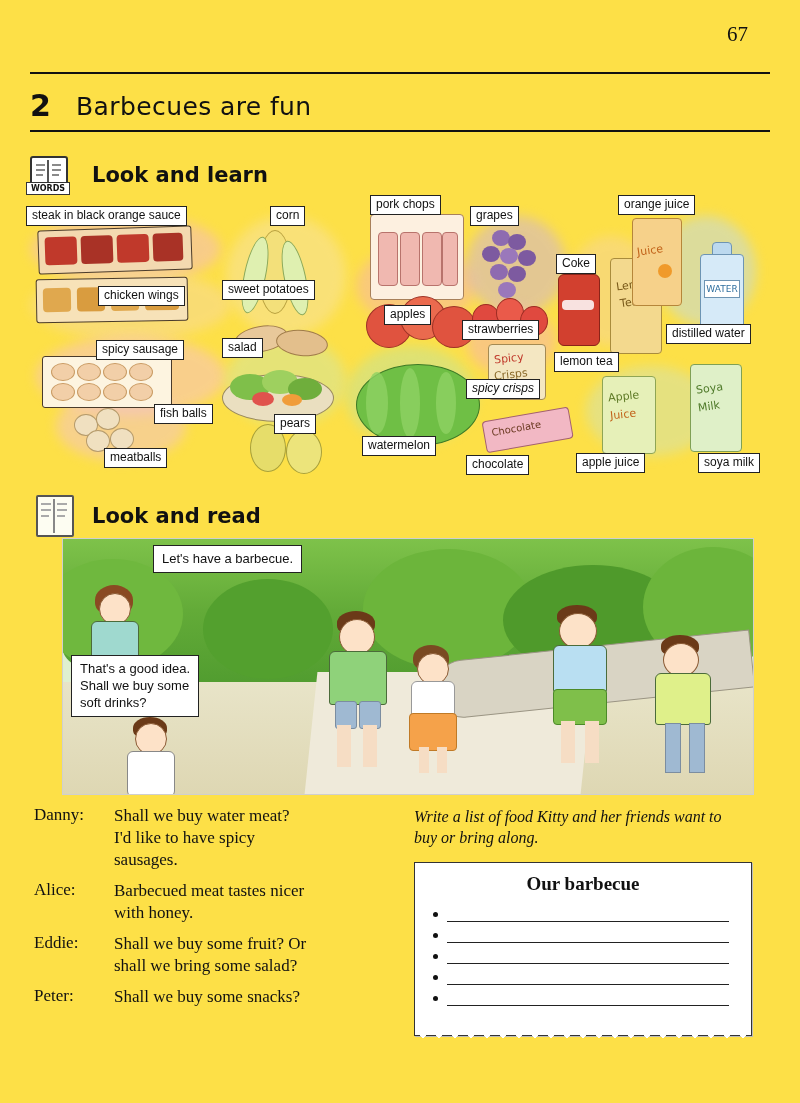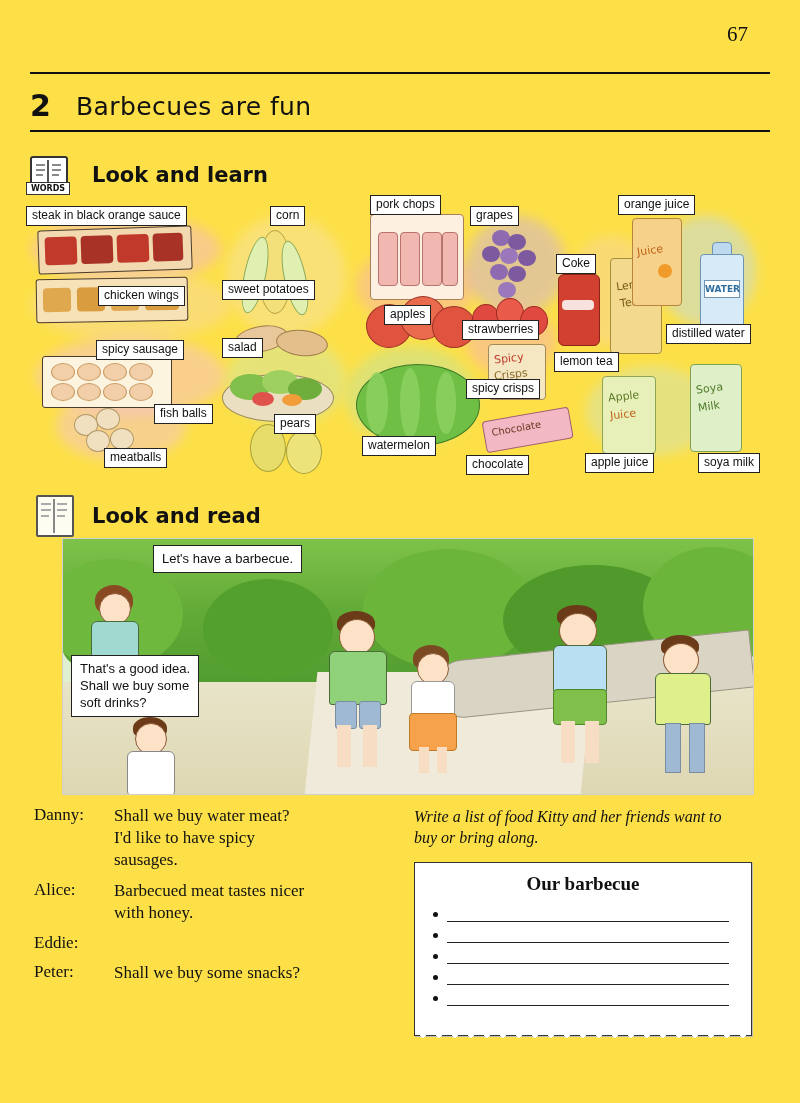--- a/index.html
+++ b/index.html
@@ -472,21 +472,21 @@
 
     <div class="art" style="left:606px;top:22px;width:48px;height:86px;">
       <div class="rrect" style="left:0;top:0;width:48px;height:86px;background:#f6d18a;border:1.3px solid #b6863a;"></div>
       <div style="position:absolute;left:5px;top:26px;font-size:11px;font-family:'DejaVu Sans',sans-serif;color:#c2631a;transform:rotate(-8deg);">Juice</div>
       <div class="oval" style="left:26px;top:46px;width:14px;height:14px;background:#f09a2a;"></div>
     </div>
 
     <div class="art" style="left:674px;top:46px;width:42px;height:100px;">
       <div class="rrect" style="left:12px;top:0;width:18px;height:14px;background:#bcd9ef;border:1.2px solid #6d94b3;"></div>
       <div class="rrect" style="left:0;top:12px;width:42px;height:88px;background:#d6eaf8;border:1.3px solid #6d94b3;"></div>
-      <div style="position:absolute;left:4px;top:38px;width:34px;height:16px;background:#fff;border:1px solid #6d94b3;font-size:9px;text-align:center;line-height:16px;font-family:'DejaVu Sans',sans-serif;color:#2f6f9f;font-weight:bold;">WATER</div>
+      <div style="position:absolute;left:4px;top:38px;width:34px;height:16px;background:#fff;border:1px solid #6d94b3;font-size:9px;text-align:center;line-height:16px;font-family:'DejaVu Sans',sans-serif;color:#2f6f9f;">WATER</div>
     </div>
 
     <div class="art" style="left:576px;top:180px;width:52px;height:76px;">
       <div class="rrect" style="left:0;top:0;width:52px;height:76px;background:#e6f0b8;border:1.3px solid #8fa554;"></div>
       <div style="position:absolute;left:6px;top:14px;font-size:11px;font-family:'DejaVu Sans',sans-serif;color:#5e7a26;transform:rotate(-6deg);">Apple</div>
       <div style="position:absolute;left:8px;top:32px;font-size:11px;font-family:'DejaVu Sans',sans-serif;color:#c2631a;transform:rotate(-6deg);">Juice</div>
     </div>
 
     <div class="art" style="left:664px;top:168px;width:50px;height:86px;">
       <div class="rrect" style="left:0;top:0;width:50px;height:86px;background:#dff0c8;border:1.3px solid #7fa055;"></div>
@@ -501,26 +501,26 @@
     <div class="label" style="left:592px;top:-1px;">orange juice</div>
     <div class="label" style="left:530px;top:58px;">Coke</div>
     <div class="label" style="left:72px;top:90px;">chicken wings</div>
     <div class="label" style="left:196px;top:84px;">sweet potatoes</div>
     <div class="label" style="left:358px;top:109px;">apples</div>
     <div class="label" style="left:436px;top:124px;">strawberries</div>
     <div class="label" style="left:640px;top:128px;">distilled water</div>
     <div class="label" style="left:70px;top:144px;">spicy sausage</div>
     <div class="label" style="left:196px;top:142px;">salad</div>
     <div class="label" style="left:528px;top:156px;">lemon tea</div>
-    <div class="label" style="left:440px;top:183px;">spicy crisps</div>
+    <div class="label" style="left:440px;top:183px;font-style:italic;">spicy crisps</div>
     <div class="label" style="left:128px;top:208px;">fish balls</div>
     <div class="label" style="left:248px;top:218px;">pears</div>
     <div class="label" style="left:336px;top:240px;">watermelon</div>
     <div class="label" style="left:440px;top:259px;">chocolate</div>
-    <div class="label" style="left:550px;top:257px;margin-left:9px;">apple juice</div>
+    <div class="label" style="left:550px;top:257px;">apple juice</div>
     <div class="label" style="left:672px;top:257px;">soya milk</div>
     <div class="label" style="left:78px;top:252px;">meatballs</div>
   </div>
 
   <div class="scene">
     <div class="sky"></div>
     <div class="tree-band"></div>
     <div class="bush" style="left:-20px;top:20px;width:140px;height:110px;background:#6fb83e;"></div>
     <div class="bush" style="left:140px;top:40px;width:130px;height:100px;background:#53a02e;"></div>
     <div class="bush" style="left:300px;top:10px;width:170px;height:120px;background:#6cb53b;"></div>
@@ -600,20 +600,24 @@
     <div class="d-row">
       <div class="d-name">Alice:</div>
       <div class="d-text">
         <div>Barbecued meat tastes nicer</div>
         <div>with honey.</div>
       </div>
     </div>
 
     <div class="d-row">
       <div class="d-name">Eddie:</div>
+      <div class="d-text">
+        <div>Shall we buy some fruit? Or</div>
+        <div>shall we bring some salad?</div>
+      </div>
     </div>
 
     <div class="d-row">
       <div class="d-name">Peter:</div>
       <div class="d-text">
         <div>Shall we buy some snacks?</div>
       </div>
     </div>
 
   </div>

